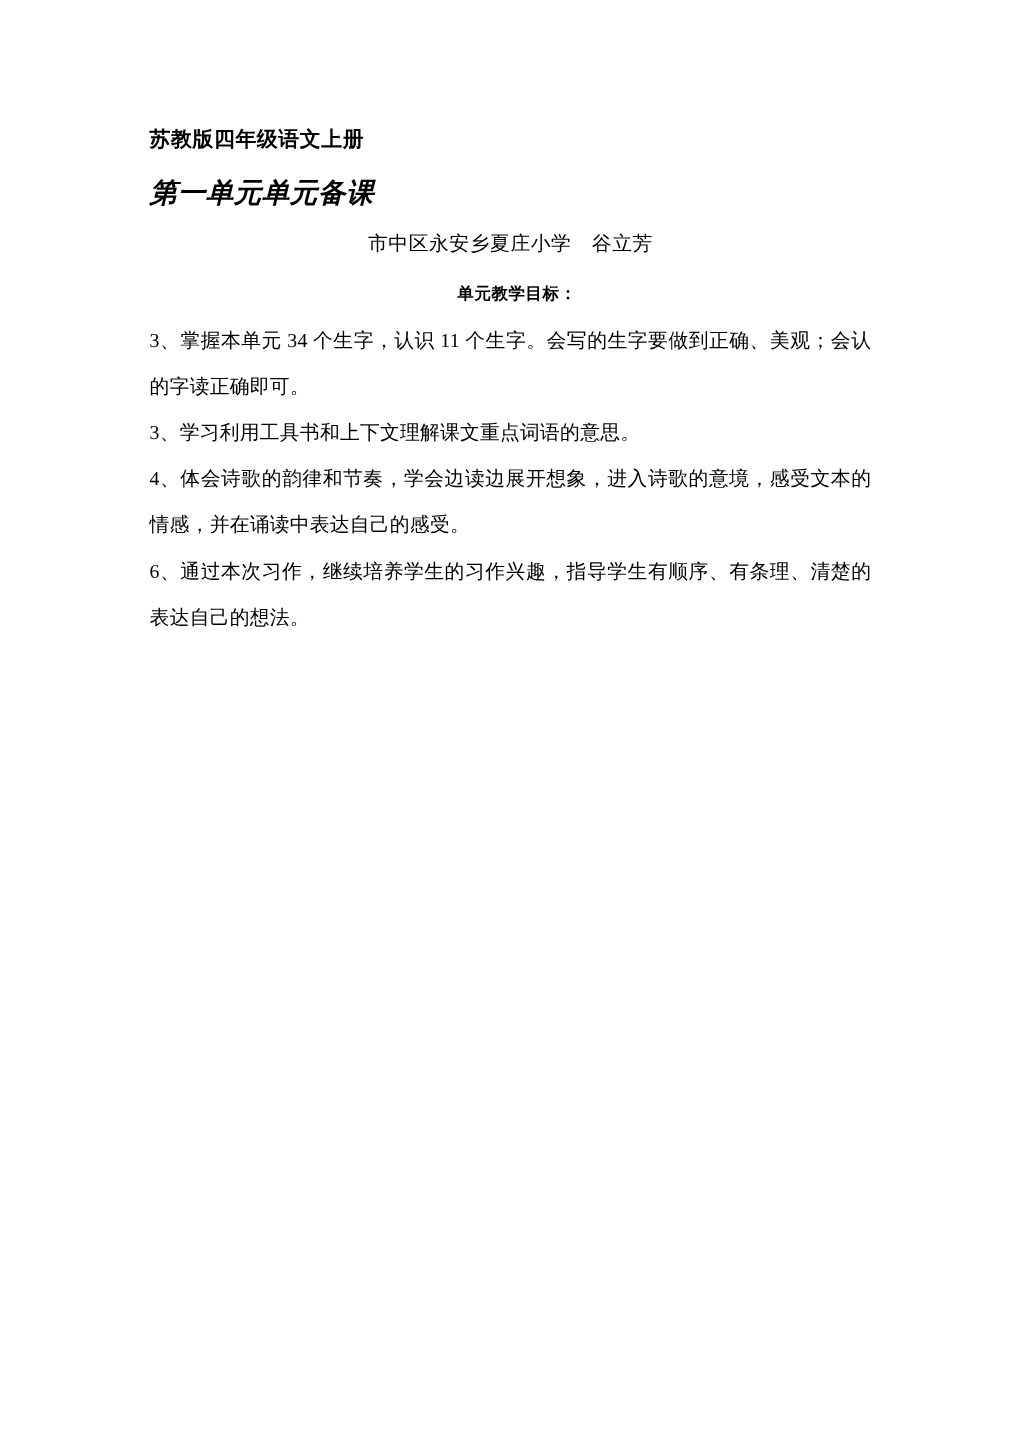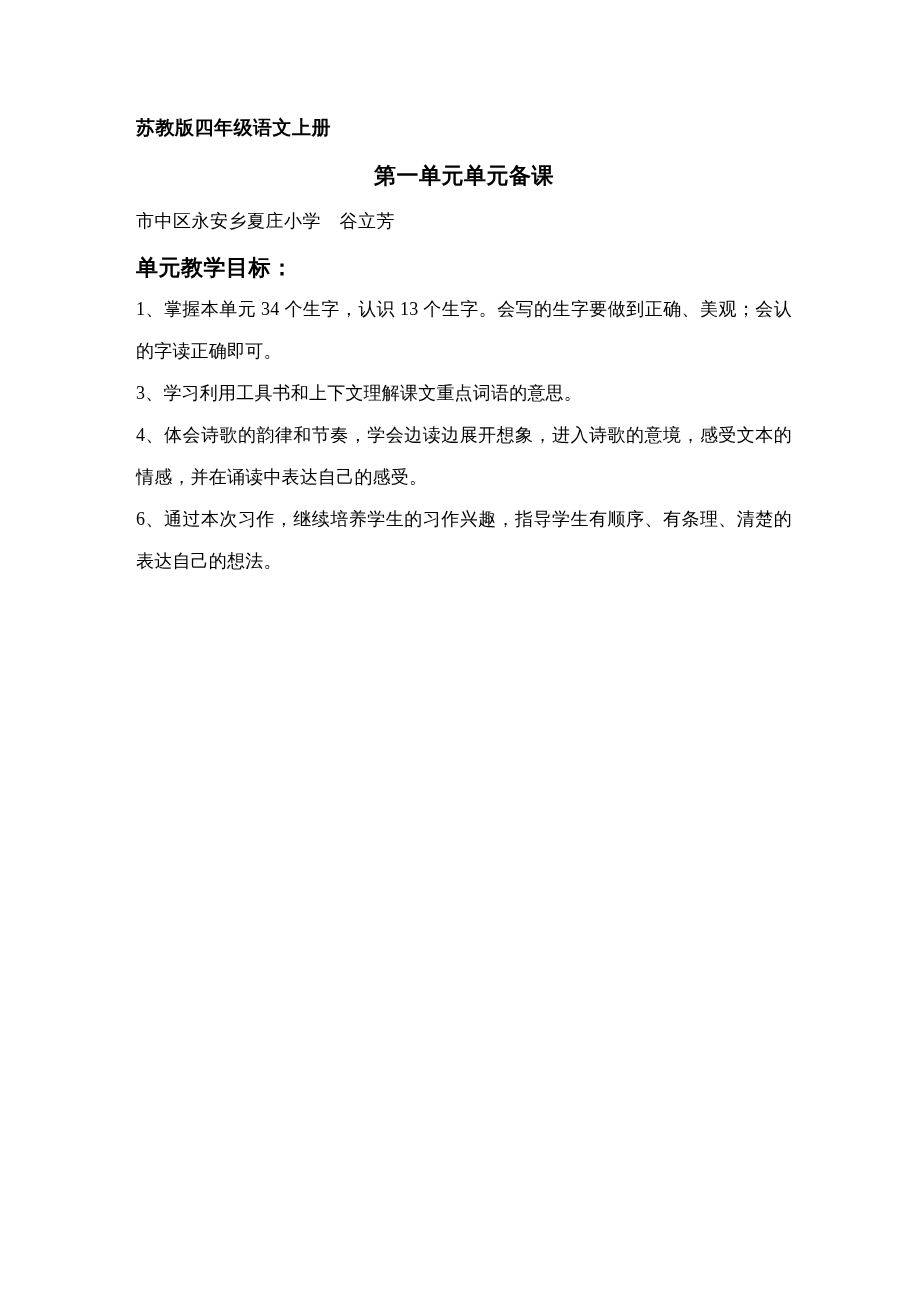--- a/index.html
+++ b/index.html
@@ -26,41 +26,41 @@
     font-weight: bold;
     font-size: 19px;
     line-height: 32px;
     text-align: left;
     margin: 0 0 16px 0;
     letter-spacing: 0.5px;
   }
   .doc-subtitle {
     font-family: "Liberation Sans", "DejaVu Sans", sans-serif;
     font-weight: bold;
-    font-size: 22px;
+    font-size: 25px;
     line-height: 32px;
-    text-align: center;
     margin: 0 0 14px 0;
     letter-spacing: 0.5px;
+    font-style: italic;
   }
   .doc-author {
     font-family: "Liberation Serif", "DejaVu Serif", serif;
     font-size: 18px;
     line-height: 30px;
-    text-align: left;
+    text-align: center;
     margin: 0 0 14px 0;
     letter-spacing: 0.5px;
   }
   .section-heading {
     font-family: "Liberation Sans", "DejaVu Sans", sans-serif;
     font-weight: bold;
-    font-size: 22px;
+    font-size: 15px;
     line-height: 36px;
-    margin: 4px 0 2px 0;
-    text-align: left;
+    margin: 4px 0 2px 12px;
+    text-align: center;
     letter-spacing: 0.5px;
   }
   .body-para {
     font-family: "Liberation Serif", "DejaVu Serif", serif;
     font-size: 18px;
     line-height: 42px;
     margin: 0;
     text-align: justify;
     text-justify: inter-ideograph;
     letter-spacing: 0.2px;
@@ -76,21 +76,21 @@
 
   <h1 class="doc-title">苏教版四年级语文上册</h1>
 
   <h2 class="doc-subtitle">第一单元单元备课</h2>
 
   <p class="doc-author">市中区永安乡夏庄小学　谷立芳</p>
 
   <h3 class="section-heading">单元教学目标：</h3>
 
   <div class="para-block">
-    <p class="body-para">1、掌握本单元 34 个生字，认识 13 个生字。会写的生字要做到正确、美观；会认的字读正确即可。</p>
+    <p class="body-para">3、掌握本单元 34 个生字，认识 11 个生字。会写的生字要做到正确、美观；会认的字读正确即可。</p>
     <p class="body-para">3、学习利用工具书和上下文理解课文重点词语的意思。</p>
     <p class="body-para">4、体会诗歌的韵律和节奏，学会边读边展开想象，进入诗歌的意境，感受文本的情感，并在诵读中表达自己的感受。</p>
     <p class="body-para">6、通过本次习作，继续培养学生的习作兴趣，指导学生有顺序、有条理、清楚的表达自己的想法。</p>
   </div>
 
 
 
 </div>
 
 </body></html>

